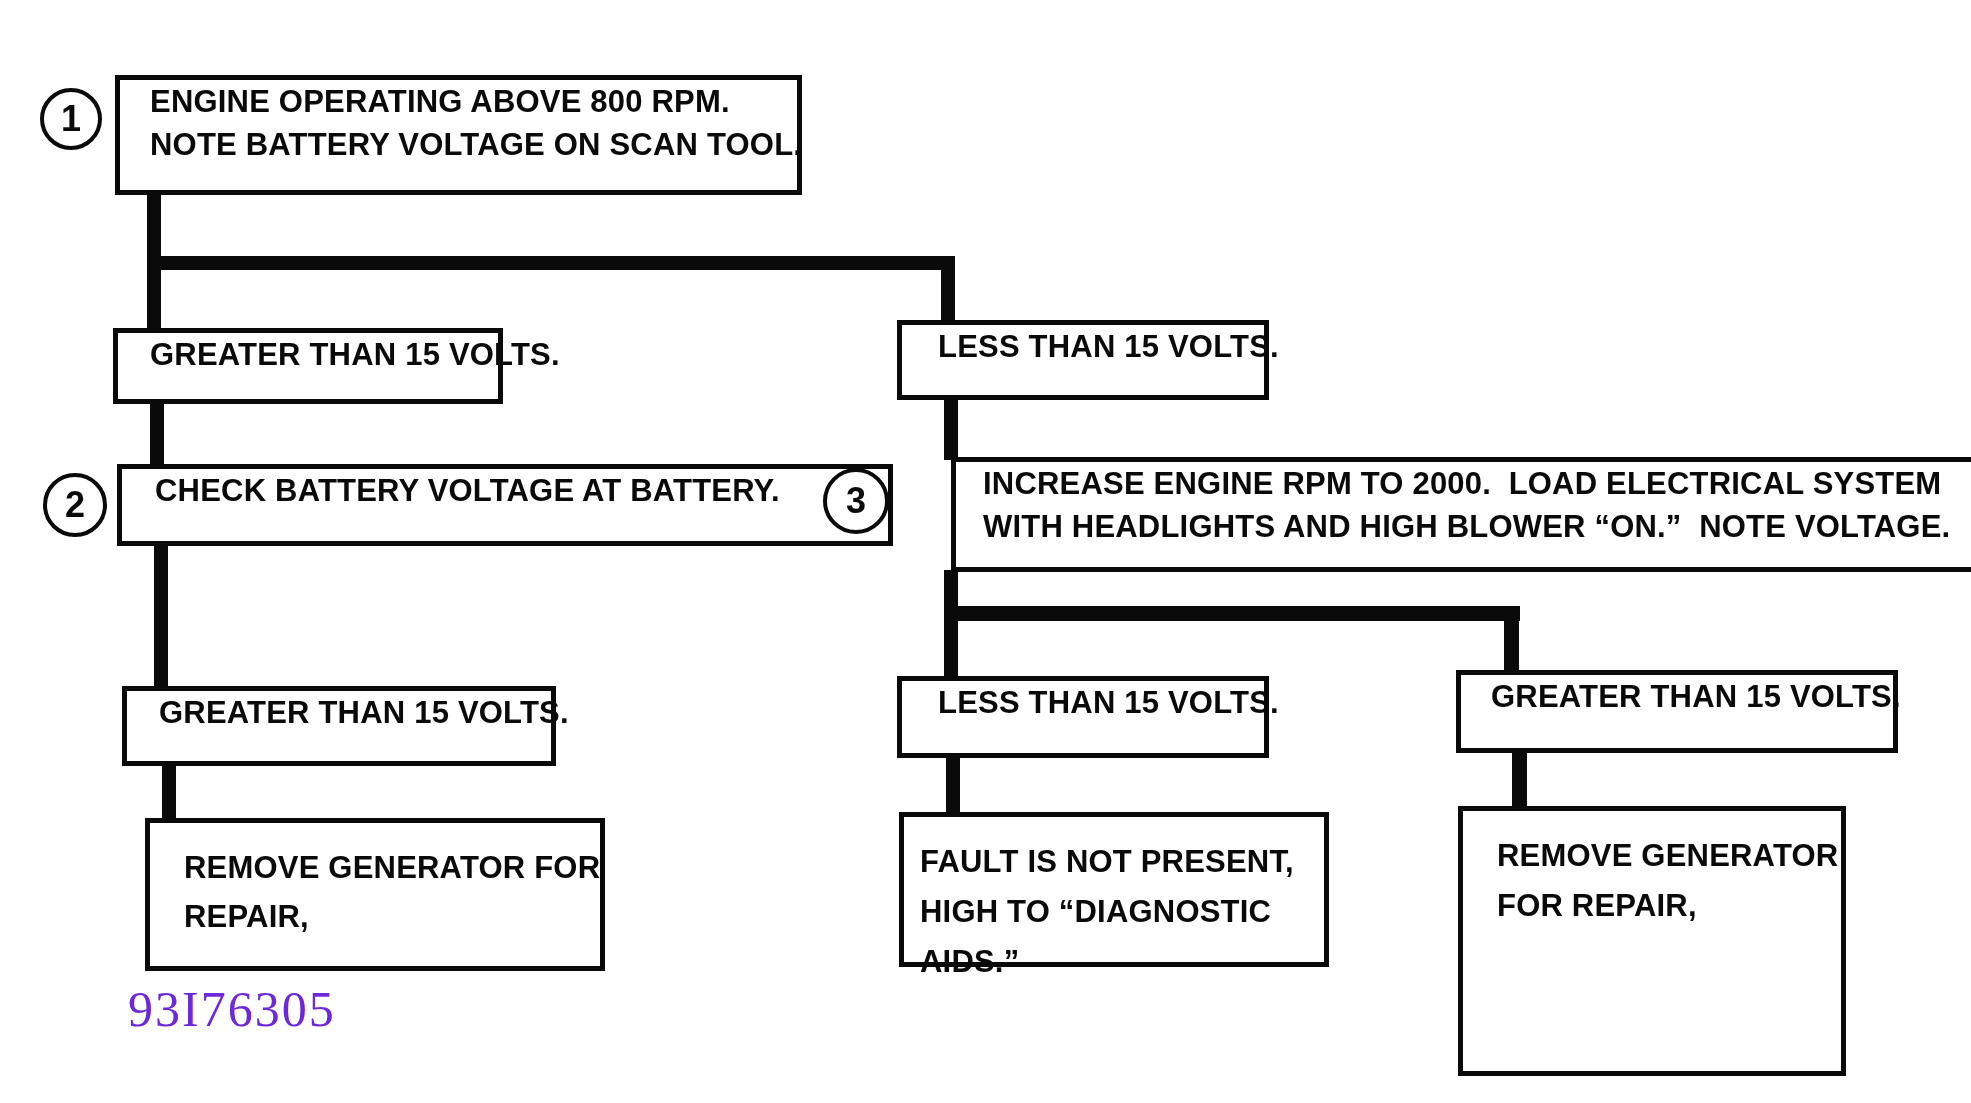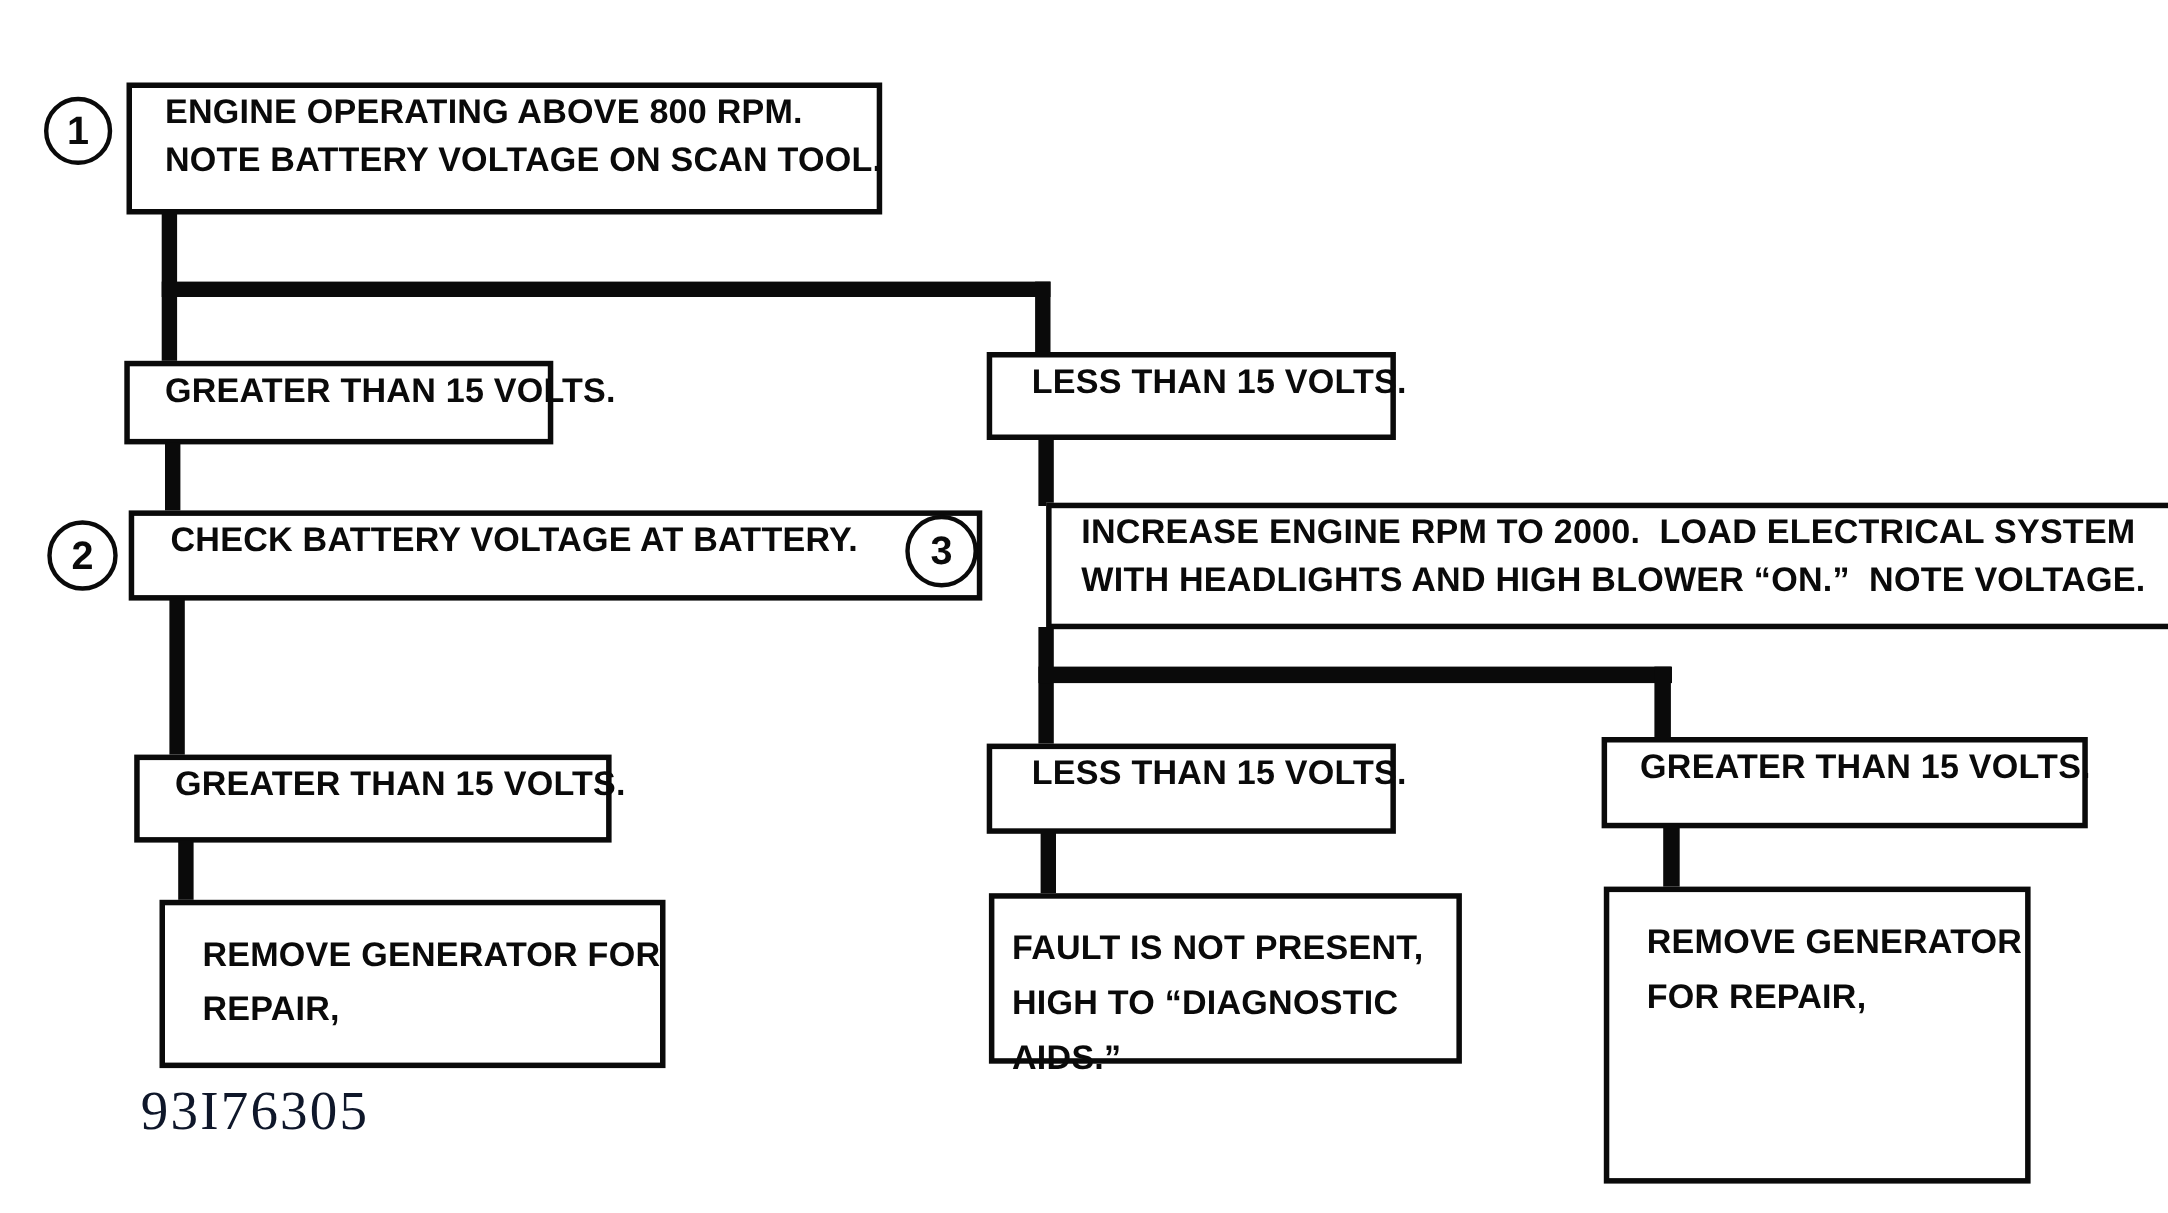--- a/index.html
+++ b/index.html
@@ -37,21 +37,21 @@
   }
   
   .conn{position:absolute;background:#0a0a0a;}
   
   .figure-label{
     position:absolute;
     font-family:"Liberation Serif", serif;
     font-weight:400;
     font-size:50px;
     letter-spacing:2px;
-    color:#0f172a;
+    color:#6d28d9;
   }
 </style>
 </head>
 <body>
 
 <div class="canvas">
 
   <div class="circle" style="left:40px;top:88px;width:62px;height:62px;">
     <span>1</span>
   </div>

